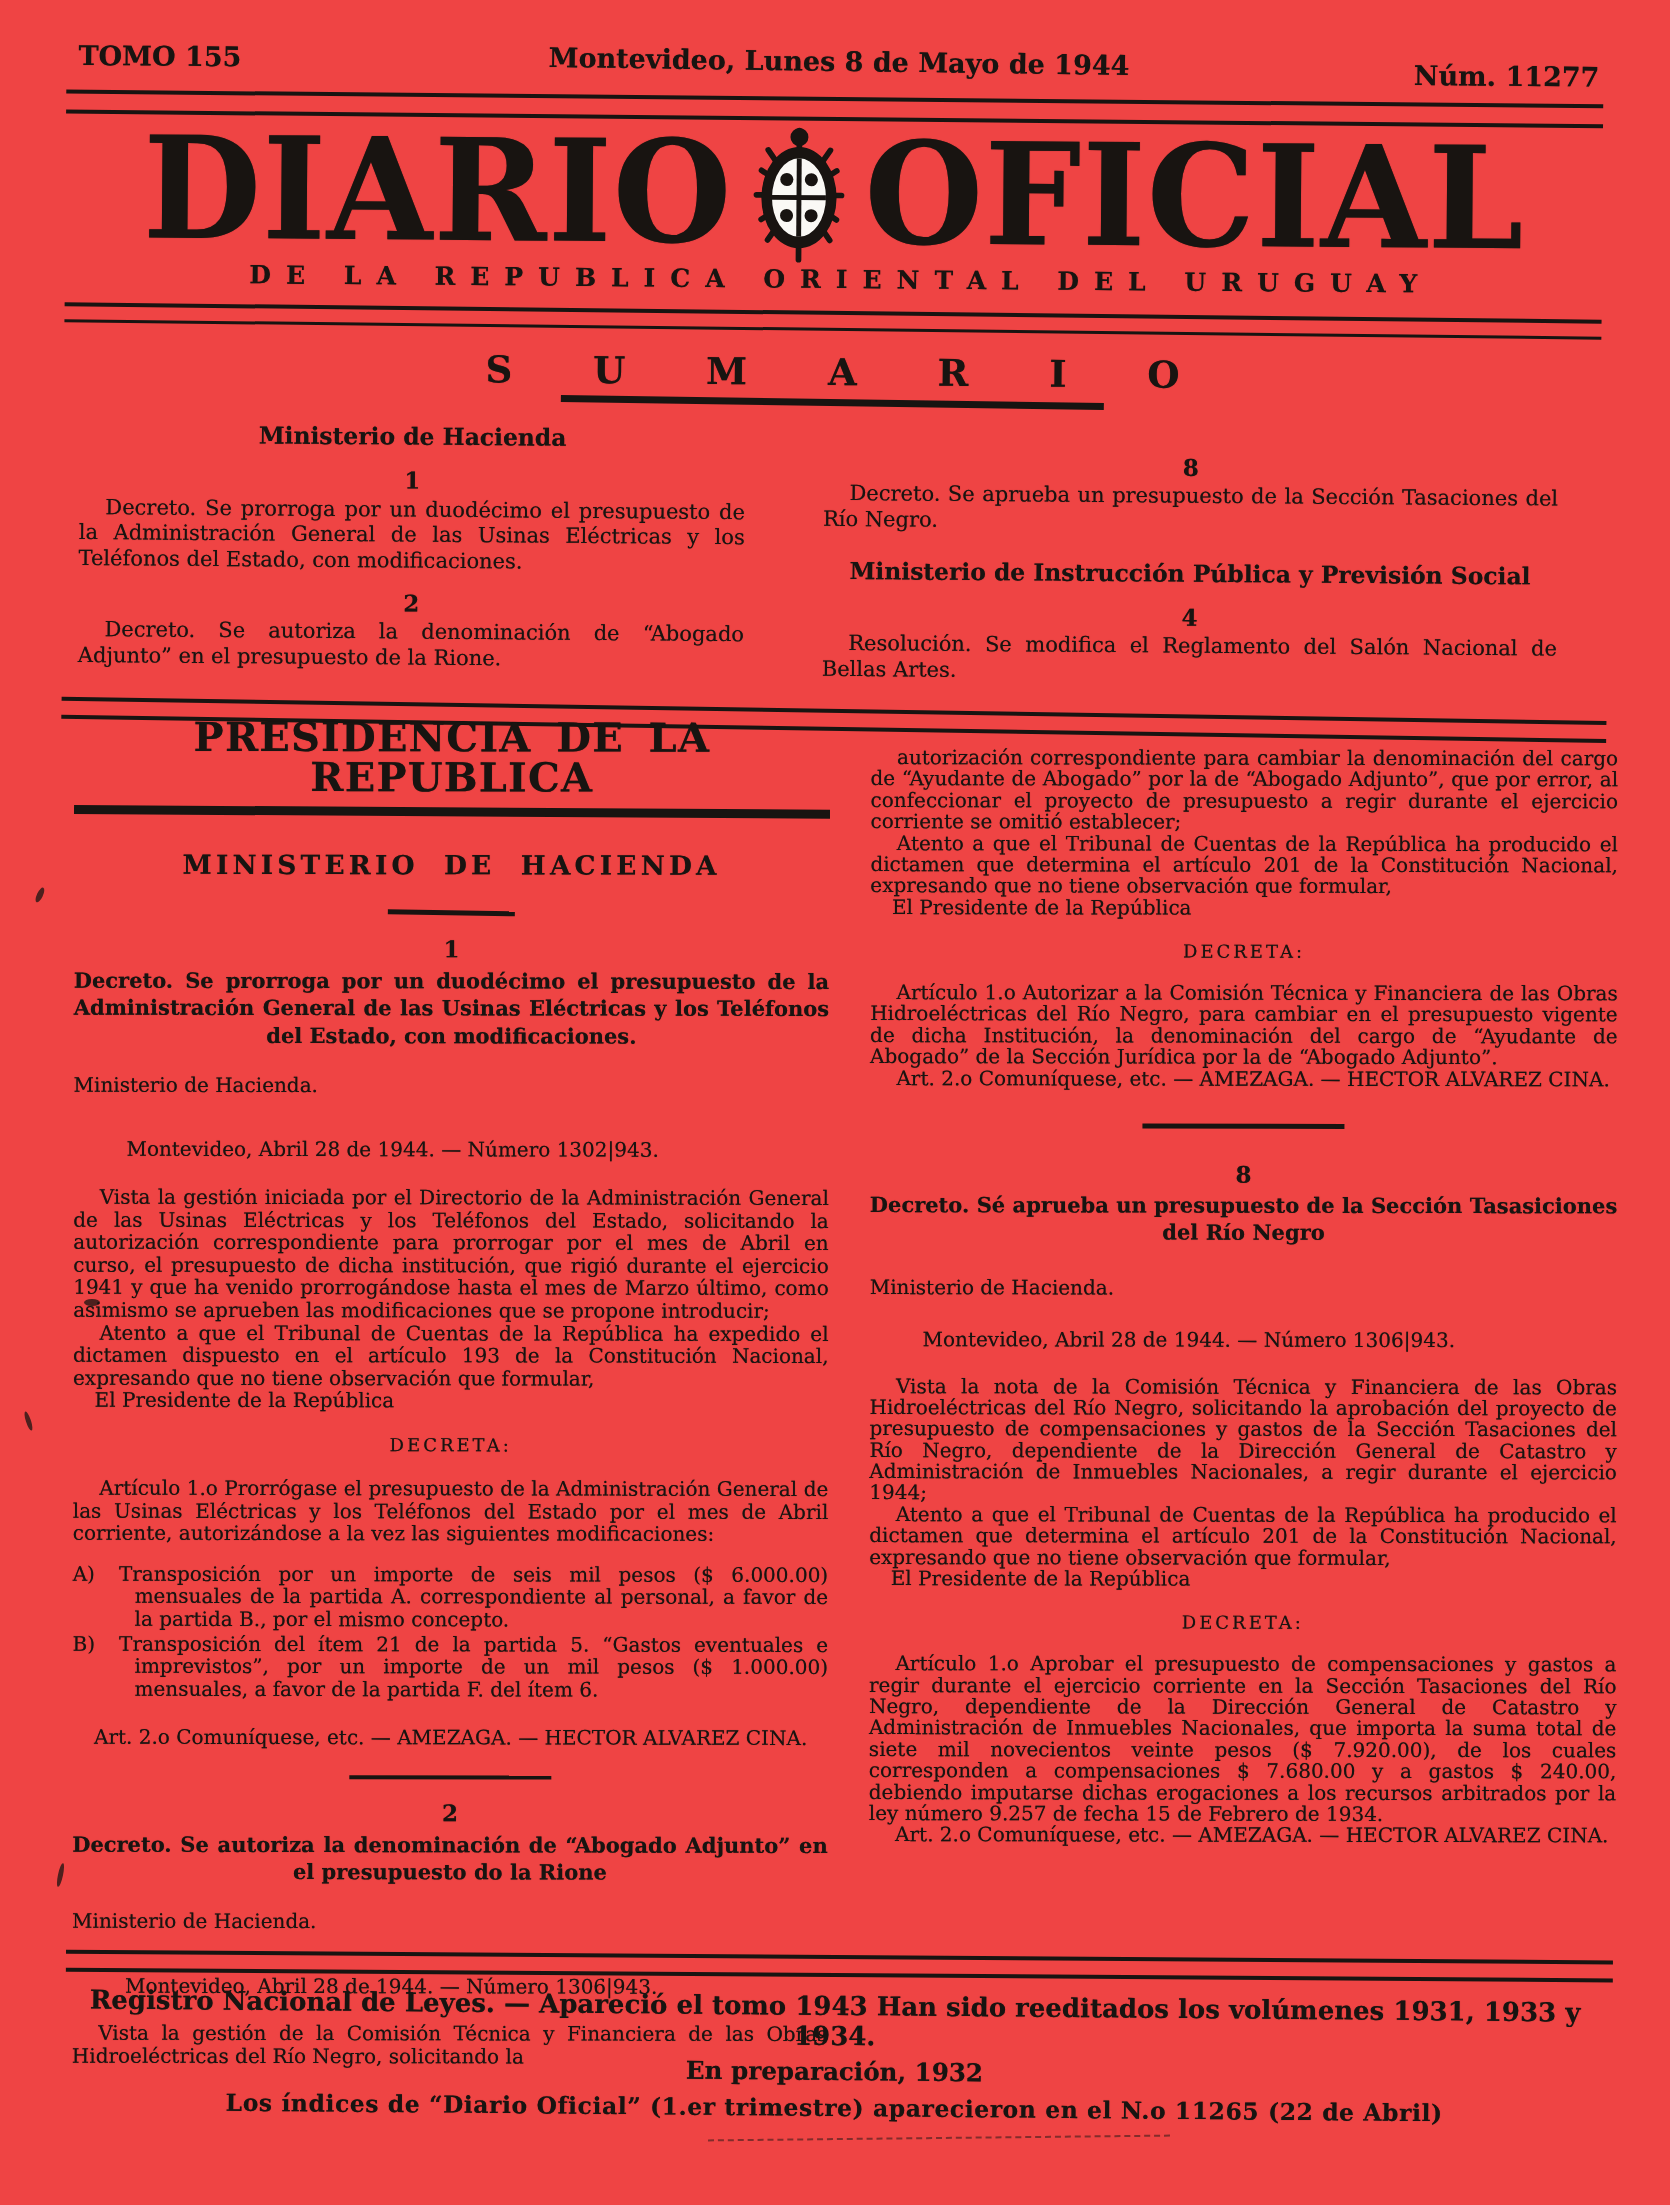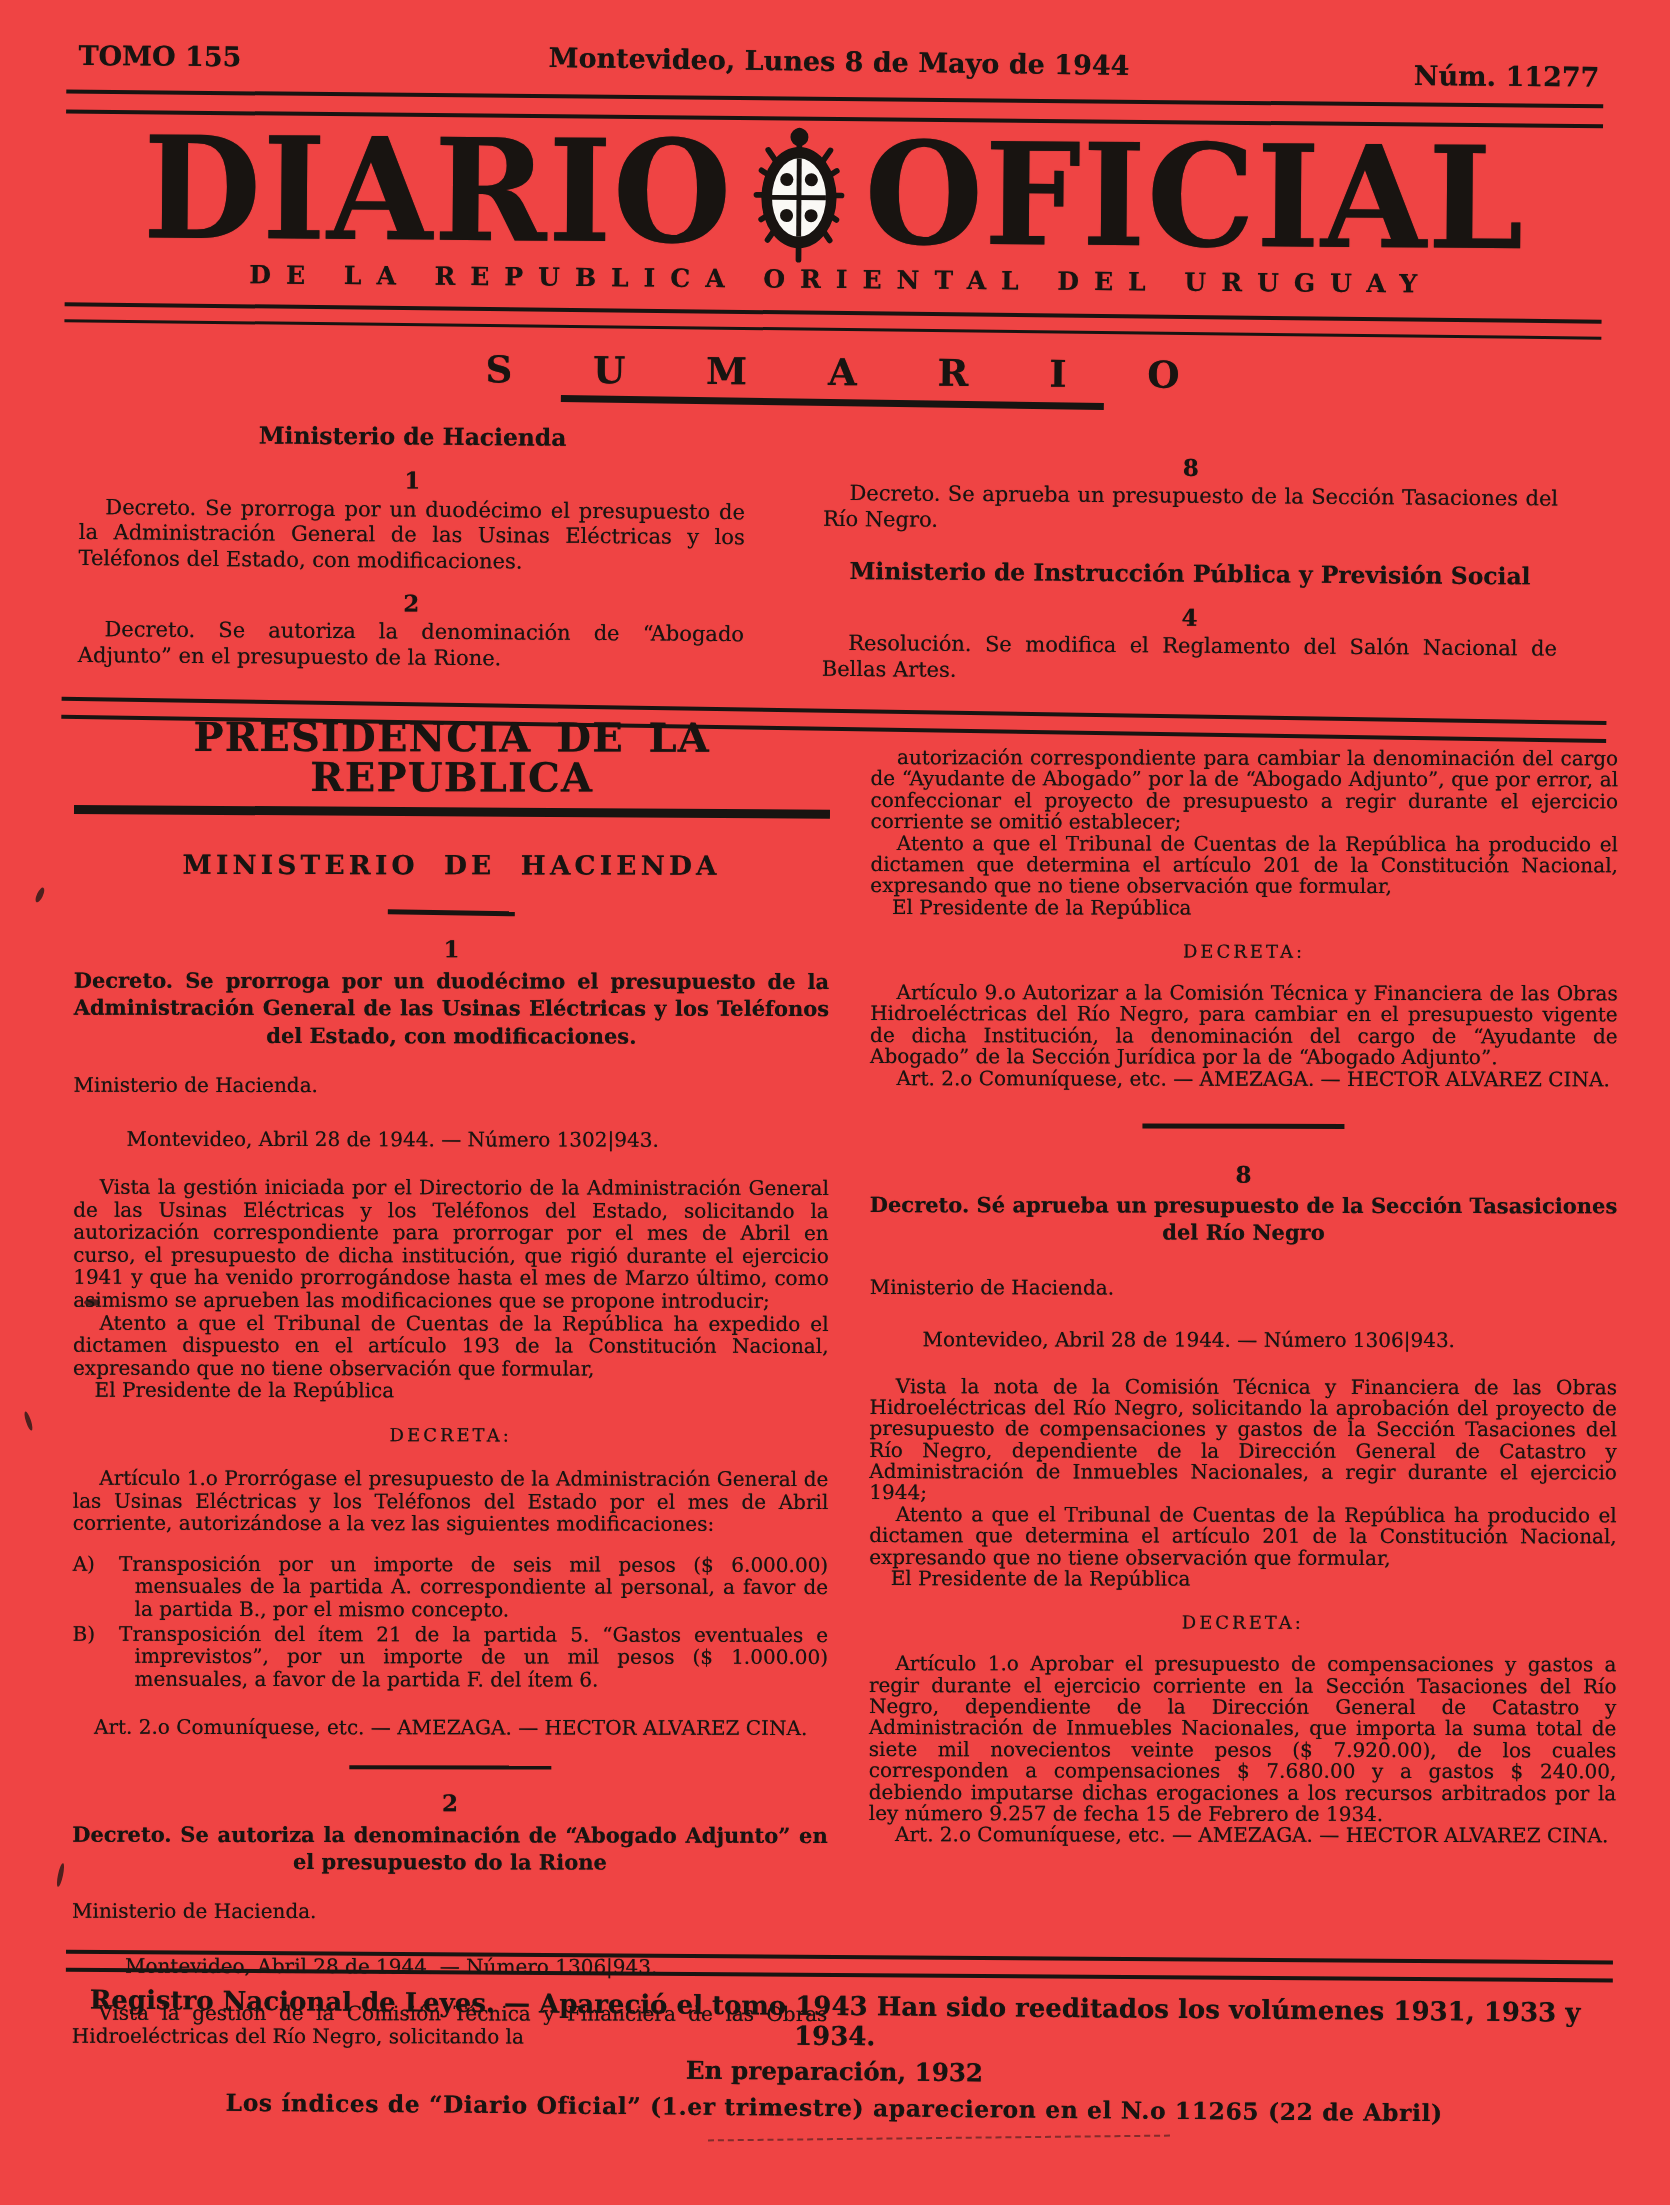--- a/index.html
+++ b/index.html
@@ -33,21 +33,21 @@
   .colL{width:756px;font-size:20px;line-height:1.13;}
   .colR{width:748px;font-size:20px;line-height:1.07;padding-top:29px;}
   .bigH{font-size:40px;font-weight:700;text-align:center;letter-spacing:1.2px;word-spacing:9.6px;line-height:1;}
   .bigHrule{height:9px;background:currentColor;margin-top:9.6px;transform:rotate(.25deg);}
   .minH{text-align:center;font-weight:700;font-size:26.4px;letter-spacing:4.2px;word-spacing:12px;margin-top:34px;}
   .srule{width:127px;height:5.4px;background:currentColor;margin:31px auto 0;transform:rotate(.8deg);}
   .srule2{width:202px;height:4.8px;background:currentColor;margin:26.4px auto 0;}
   .secN{text-align:center;font-weight:700;font-size:23px;margin-top:20.4px;}
   .dTitle{font-weight:700;font-size:21px;line-height:1.3;text-align:justify;text-align-last:center;margin-top:4.8px;}
   .mLine{margin-top:25px;}
-  .dLine{margin-top:32px;text-indent:53px;}
+  .dLine{margin-top:42px;text-indent:53px;}
   .p{text-align:justify;text-indent:26.4px;}
   .pf{margin-top:25px;}
   .pn{text-indent:21.6px;}
   .decreta{text-align:center;font-size:18px;letter-spacing:3px;margin:23px 0 21.6px;}
   .hang{padding-left:62px;text-indent:-62px;text-align:justify;margin-top:2.4px;}
   .hang .lbl{margin-right:24px;}
   .art{text-indent:21.6px;margin-top:25px;text-align:justify;}
   
   .footer{position:absolute;left:0;right:0;top:1955px;transform:rotate(.5deg);transform-origin:50% 0;}
   .ruleD{margin:0 58px 0 66px;height:14.4px;border-top:4.8px solid;border-bottom:4.2px solid;transform:rotate(-.1deg);}
@@ -154,21 +154,21 @@
       <div class="mLine">Ministerio de Hacienda.</div>
       <div class="dLine">Montevideo, Abril 28 de 1944. — Número 1306|943.</div>
       <div class="p pf">Vista la gestión de la Comisión Técnica y Financiera de las Obras Hidroeléctricas del Río Negro, solicitando la</div>
     </div>
 
     <div class="colR">
       <div class="p">autorización correspondiente para cambiar la denominación del cargo de “Ayudante de Abogado” por la de “Abogado Adjunto”, que por error, al confeccionar el proyecto de presupuesto a regir durante el ejercicio corriente se omitió establecer;</div>
       <div class="p">Atento a que el Tribunal de Cuentas de la República ha producido el dictamen que determina el artículo 201 de la Constitución Nacional, expresando que no tiene observación que formular,</div>
       <div class="pn">El Presidente de la República</div>
       <div class="decreta">DECRETA:</div>
-      <div class="p">Artículo 9.o Autorizar a la Comisión Técnica y Financiera de las Obras Hidroeléctricas del Río Negro, para cambiar en el presupuesto vigente de dicha Institución, la denominación del cargo de “Ayudante de Abogado” de la Sección Jurídica por la de “Abogado Adjunto”.</div>
+      <div class="p">Artículo 1.o Autorizar a la Comisión Técnica y Financiera de las Obras Hidroeléctricas del Río Negro, para cambiar en el presupuesto vigente de dicha Institución, la denominación del cargo de “Ayudante de Abogado” de la Sección Jurídica por la de “Abogado Adjunto”.</div>
       <div class="p">Art. 2.o Comuníquese, etc. — AMEZAGA. — HECTOR ALVAREZ CINA.</div>
       <div class="srule2" style="margin-top:34px"></div>
       <div class="secN" style="margin-top:34px">8</div>
       <div class="dTitle">Decreto. Sé aprueba un presupuesto de la Sección Tasasiciones del Río Negro</div>
       <div class="mLine" style="margin-top:31px">Ministerio de Hacienda.</div>
       <div class="dLine" style="margin-top:31px">Montevideo, Abril 28 de 1944. — Número 1306|943.</div>
       <div class="p pf">Vista la nota de la Comisión Técnica y Financiera de las Obras Hidroeléctricas del Río Negro, solicitando la aprobación del proyecto de presupuesto de compensaciones y gastos de la Sección Tasaciones del Río Negro, dependiente de la Dirección General de Catastro y Administración de Inmuebles Nacionales, a regir durante el ejercicio 1944;</div>
       <div class="p">Atento a que el Tribunal de Cuentas de la República ha producido el dictamen que determina el artículo 201 de la Constitución Nacional, expresando que no tiene observación que formular,</div>
       <div class="pn">El Presidente de la República</div>
       <div class="decreta">DECRETA:</div>

